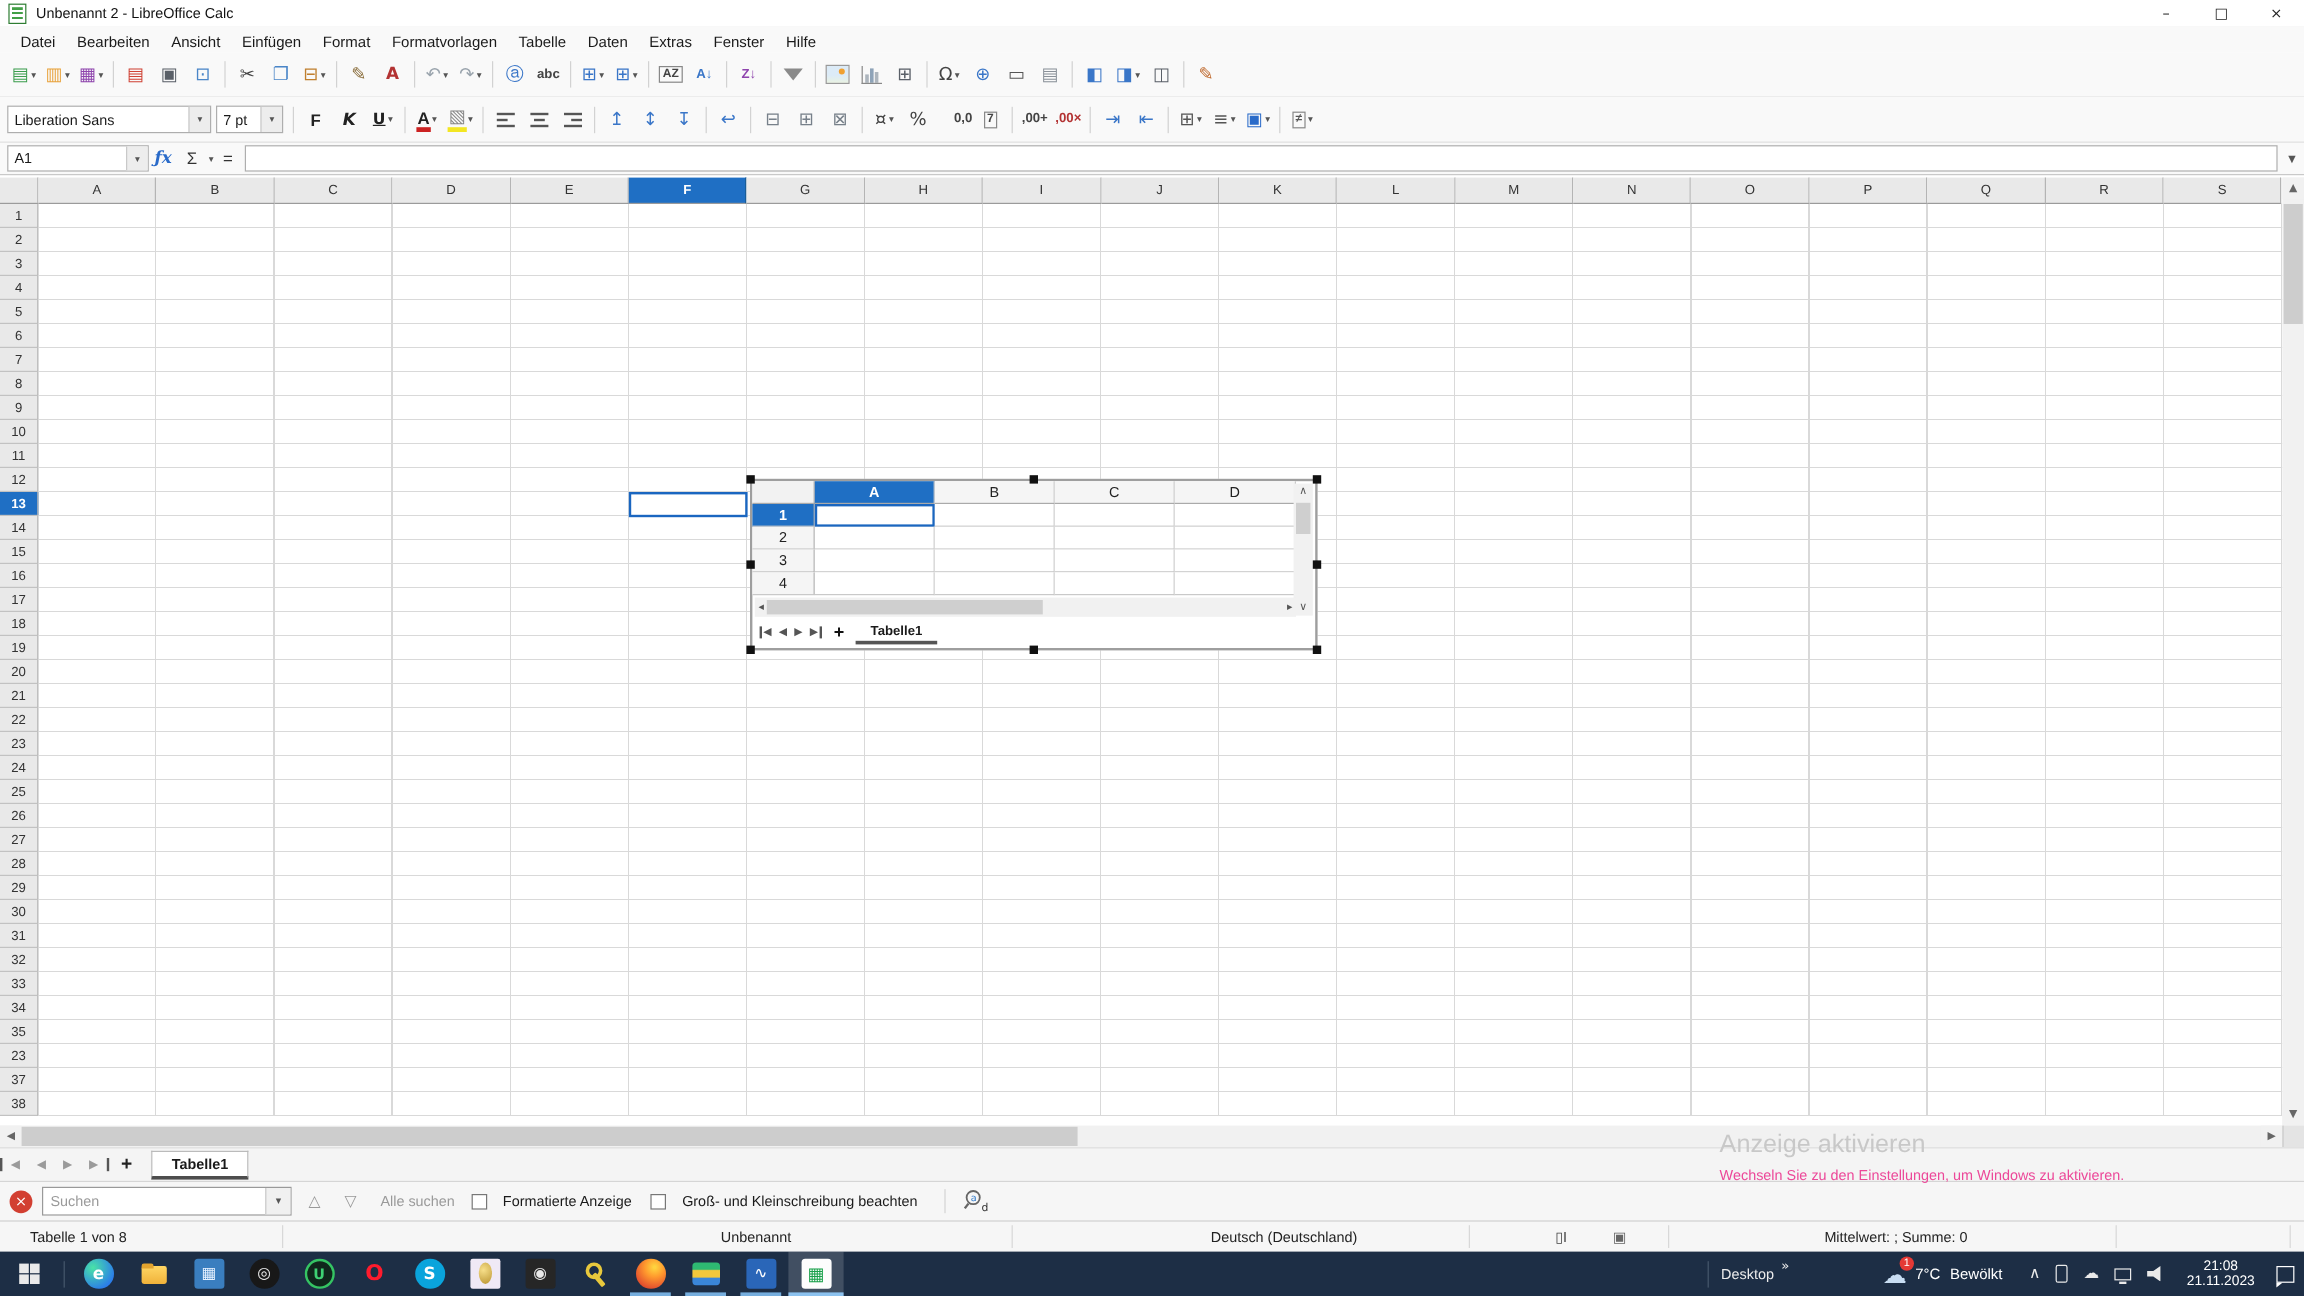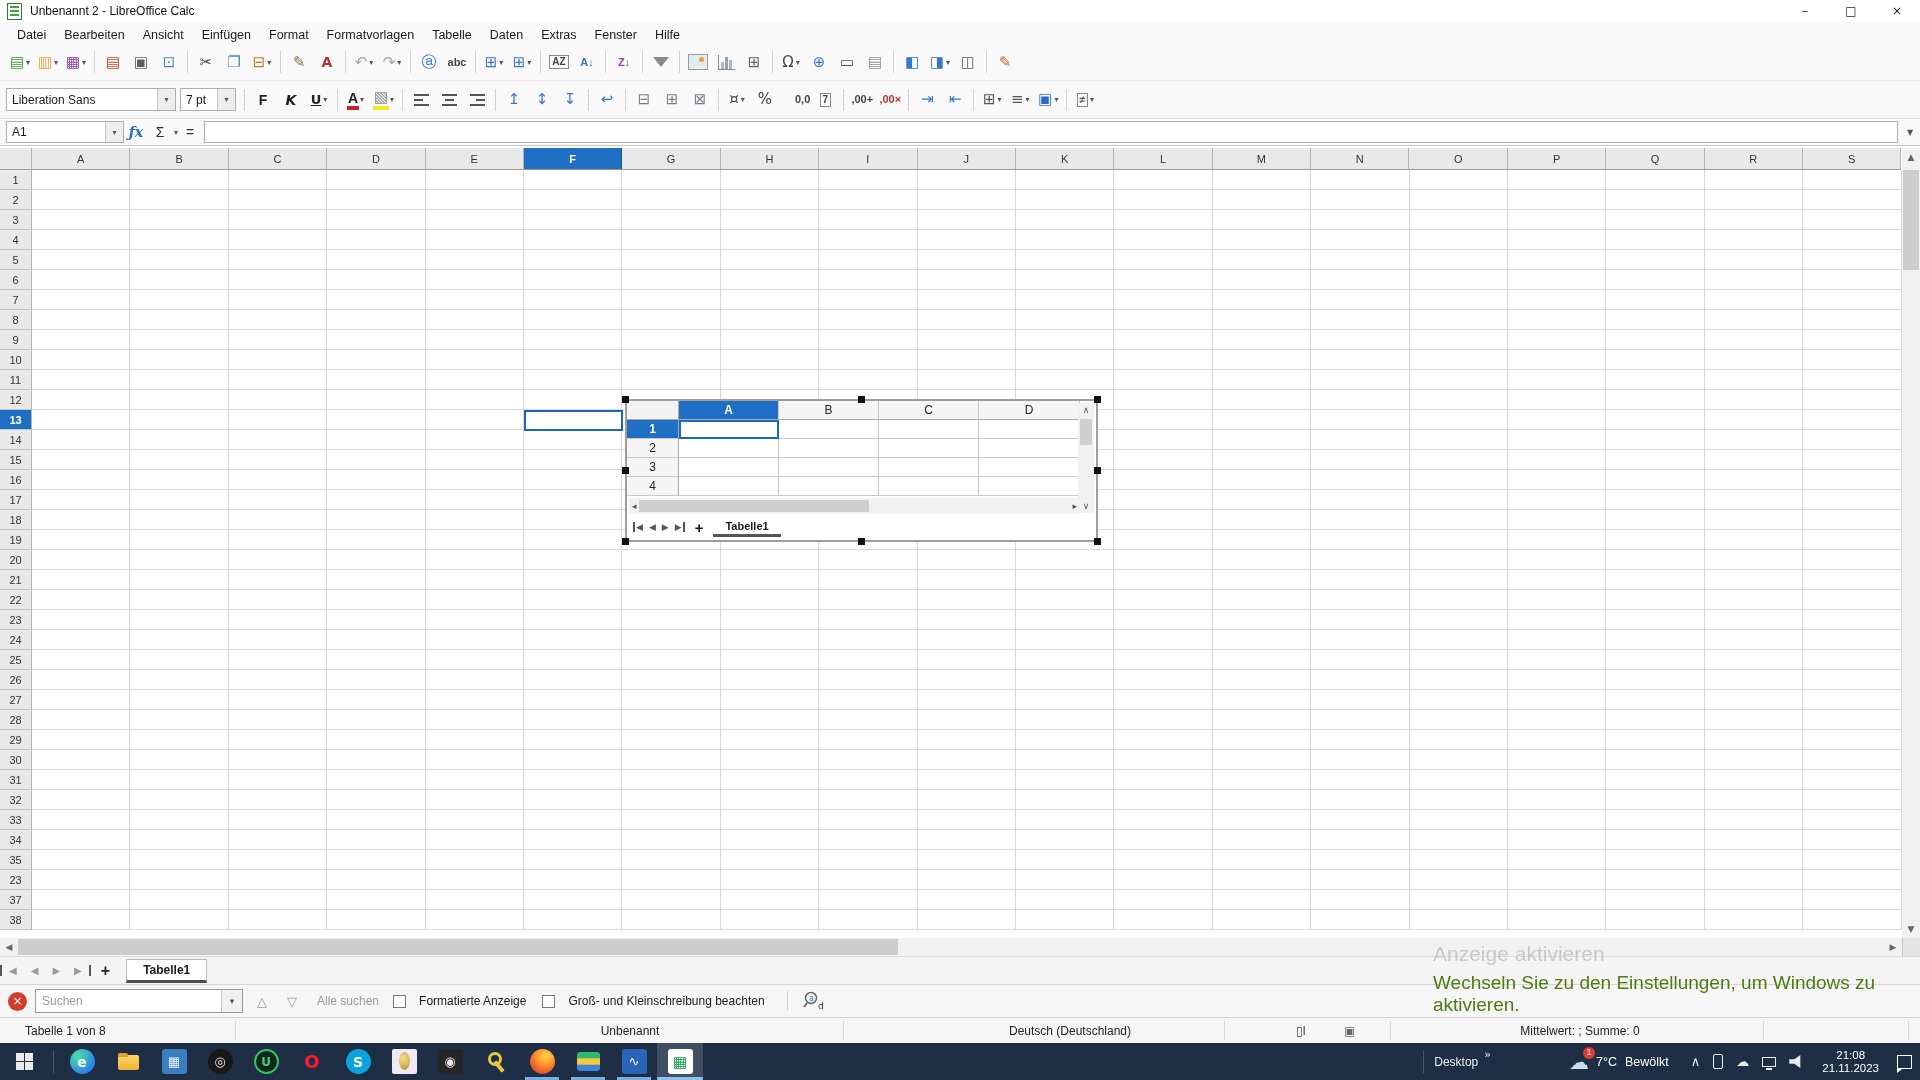--- a/index.html
+++ b/index.html
@@ -113,21 +113,21 @@
   .cb{width:13px;height:13px;border:1px solid #777;background:#fff;display:inline-block;box-sizing:border-box;}
   .cb-lab{font-size:12px;color:#1a1a1a;margin-left:5px;margin-right:8px;}
   .fsep{width:1px;height:20px;background:#d2d2d2;margin:0 6px;}
   
   #statusbar{position:absolute;left:0;top:1017px;width:100%;height:26px;background:#f6f6f6;border-top:1px solid #d0d0d0;box-sizing:border-box;font-size:12px;color:#222;}
   .st{position:absolute;top:0;height:100%;display:flex;align-items:center;}
   .ssep{position:absolute;top:3px;width:1px;height:19px;background:#d8d8d8;}
   
   #watermark{position:absolute;left:1433px;top:942px;width:480px;z-index:40;pointer-events:none;}
   #wm1{font-size:21px;color:#c8c8c8;}
-  #wm2{font-size:19px;color:#4d7c0f;margin-top:6px;}
+  #wm2{font-size:12px;color:#ec4899;margin-top:6px;}
   
   #taskbar{position:absolute;left:0;top:1043px;width:100%;height:37px;background:#1d2e45;display:flex;align-items:stretch;z-index:50;}
   #startbtn{width:48px;display:flex;align-items:center;justify-content:center;}
   #winlogo{display:grid;grid-template-columns:8px 8px;grid-template-rows:8px 8px;gap:1px;}
   #winlogo i{background:#eaeaea;}
   #tb-sep1{width:1px;height:22px;background:#46576d;align-self:center;margin:0 5px;}
   .tapp{width:46px;display:flex;align-items:center;justify-content:center;position:relative;}
   .tapp.running::after{content:"";position:absolute;left:6px;right:6px;bottom:0;height:3px;background:#76aede;}
   .tapp.active{background:rgba(255,255,255,.16);}
   .tapp.active::after{left:0;right:0;background:#8cc2ef;}

